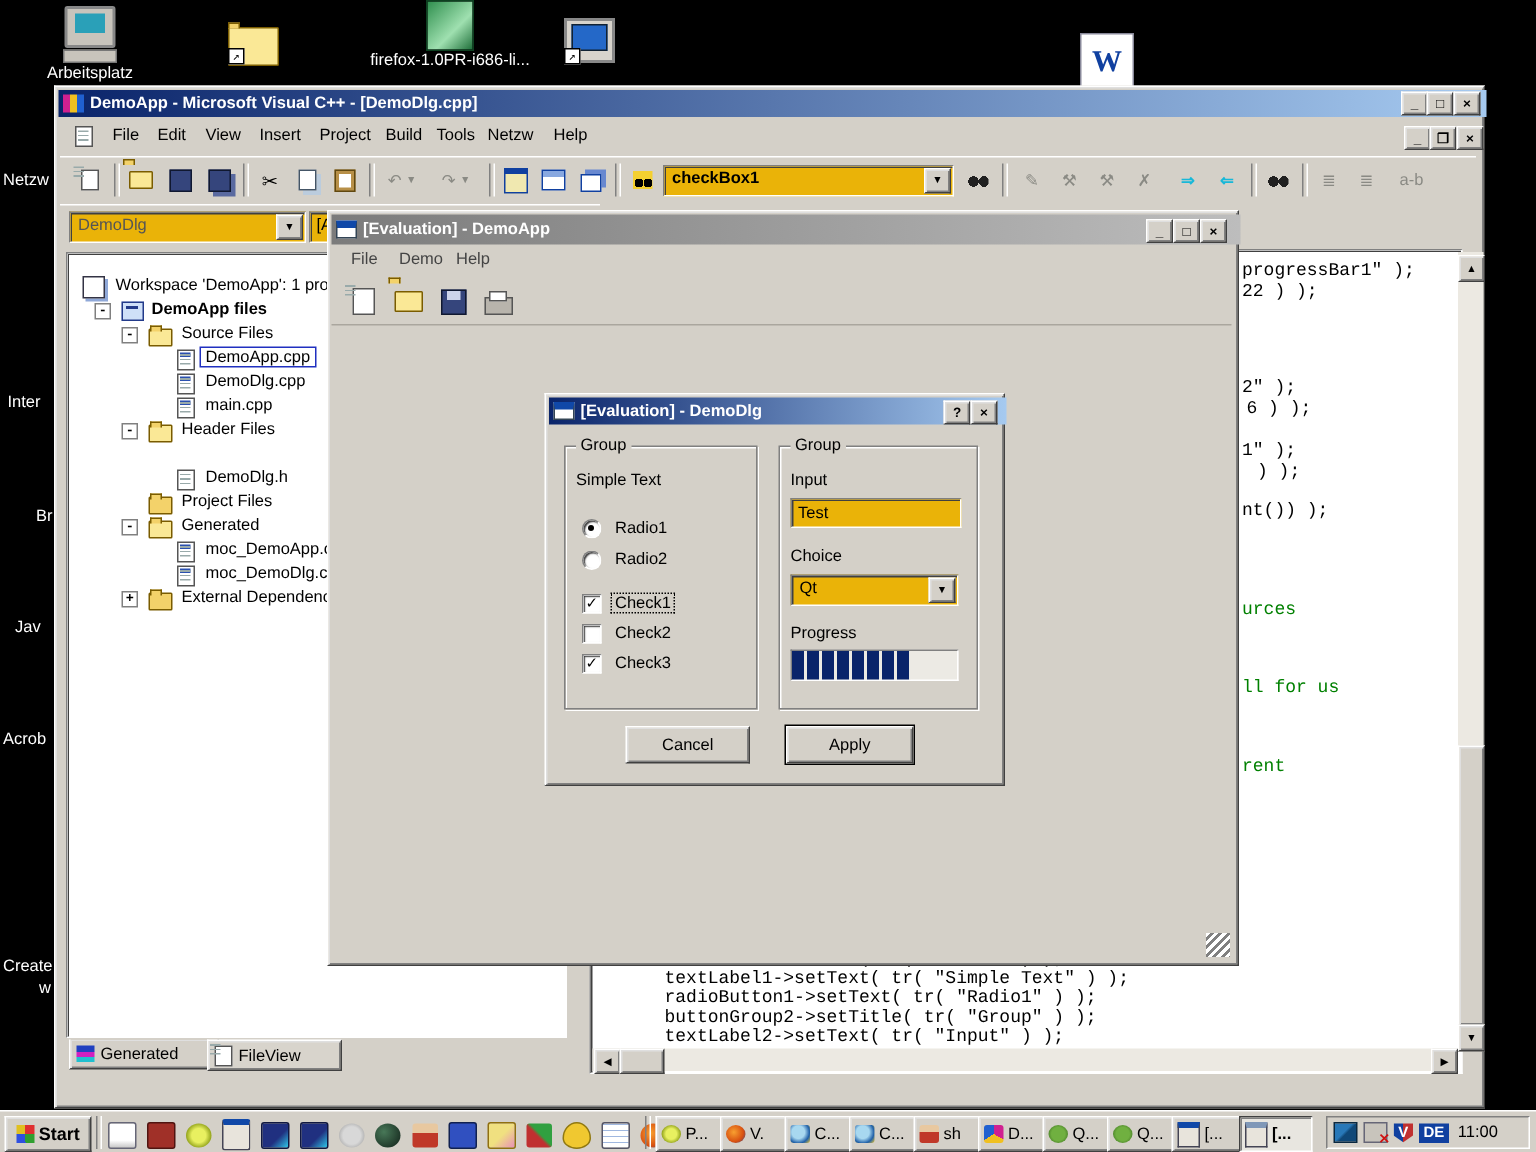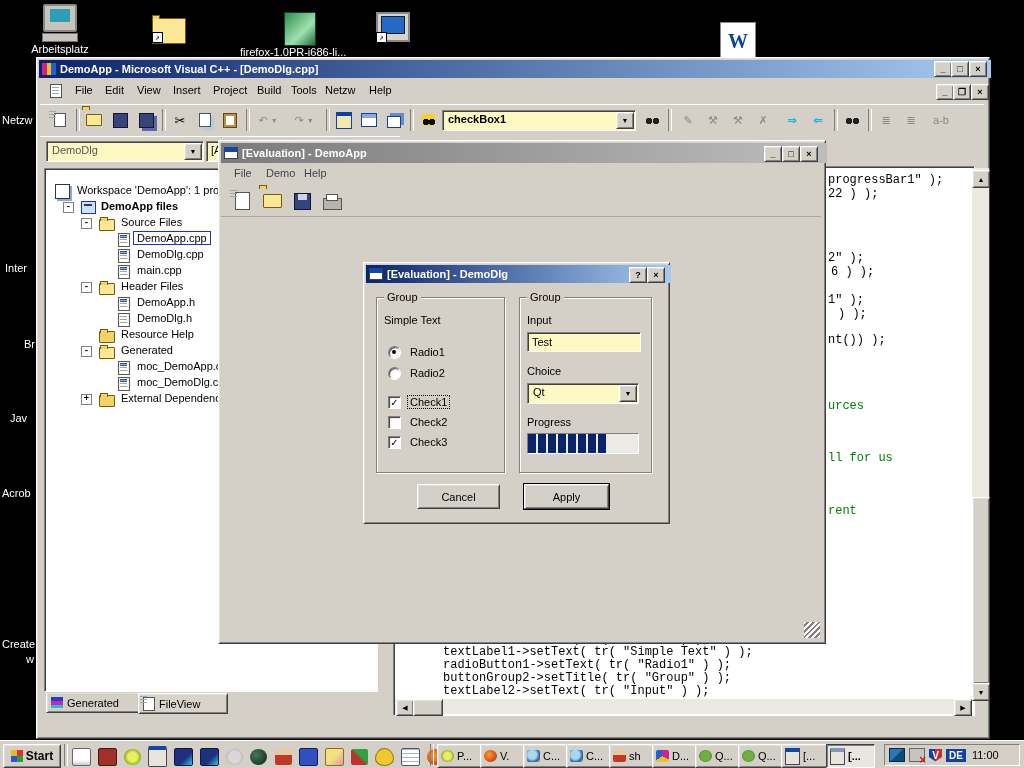--- a/index.html
+++ b/index.html
@@ -2,21 +2,21 @@
 <html><head>
 <meta charset="utf-8">
 <style>
   html,body{margin:0;padding:0}
   body{width:1024px;height:768px;background:#000;overflow:hidden;position:relative;
        font-family:"Liberation Sans",sans-serif;font-size:11px;color:#000;cursor:default}
   .abs{position:absolute}
   .raised{background:#d4d0c8;border:1px solid;border-color:#fff #404040 #404040 #fff;
           box-shadow:inset 1px 1px 0 #dfdfdf, inset -1px -1px 0 #808080}
   .flat{background:#d4d0c8}
-  .field{background:#fef9c3;border:1px solid;border-color:#808080 #fff #fff #808080;
+  .field{background:#eab308;border:1px solid;border-color:#808080 #fff #fff #808080;
          box-shadow:inset 1px 1px 0 #404040}
   .sunkpane{border:1px solid;border-color:#808080 #fff #fff #808080}
   .titlebar{background:linear-gradient(90deg,#0a246a,#a6caf0);color:#fff;font-weight:bold;
             display:flex;align-items:center;padding:0 3px;font-size:11px}
   .titlebar-inactive{background:linear-gradient(90deg,#7b7b7b,#bdbdbd);color:#fff;font-weight:bold;
             display:flex;align-items:center;padding:0 3px;font-size:11px}
   .wbtn{width:16px;height:14px;font-size:9px;font-weight:bold;color:#000;display:flex;
         align-items:center;justify-content:center;line-height:1}
   .menuitem{display:inline-block;padding:3px 7px;color:#000}
   .code{font-family:"Liberation Mono","DejaVu Sans Mono",monospace;font-size:12px;line-height:13px;white-space:pre}
@@ -73,21 +73,21 @@
     <div style="margin:0 auto;width:30px;height:24px;background:#c8c4bc;border:2px solid #888;border-radius:2px">
         <div style="margin:3px auto 0;width:20px;height:13px;background:#2aa0b8"></div>
       </div>
     <div style="margin:1px auto;width:34px;height:7px;background:#c8c4bc;border:1px solid #777"></div>
     <div class="dlabel">Arbeitsplatz</div>
   </div>
   <div class="abs" style="left:152px;top:18px">
     <span class="ic-folder ic-fo" style="position:static;display:block;width:32px;height:24px"></span>
     <span class="abs" style="left:0;top:14px;width:9px;height:9px;background:#fff;border:1px solid #000;font:8px/9px monospace;text-align:center">↗</span>
   </div>
-  <div class="abs" style="left:240px;top:12px;width:120px;">
+  <div class="abs" style="left:240px;top:0;width:120px;text-align:center">
     <div style="margin:0 auto;width:30px;height:32px;background:linear-gradient(135deg,#2f8f4e,#9fe0b0 60%,#1f6f3a);border:1px solid #0d4020"></div>
     <div class="dlabel">firefox-1.0PR-i686-li...</div>
   </div>
   <div class="abs" style="left:376px;top:12px">
     <div style="width:30px;height:26px;background:#d8d4cc;border:2px solid #888">
         <div style="margin:2px auto 0;width:22px;height:16px;background:#2468c8;border:1px solid #123"></div>
       </div>
     <span class="abs" style="left:0;top:20px;width:9px;height:9px;background:#fff;border:1px solid #000;font:8px/9px monospace;text-align:center">↗</span>
   </div>
   <div class="abs" style="left:720px;top:22px;width:34px;height:36px;background:#fff;border:1px solid #889;display:flex;align-items:center;justify-content:center">
@@ -246,31 +246,27 @@
     </div>
     <div class="abs" style="left:4px;top:94px;height:15px;width:320px">
       <span class="ic-page ic-cpp" style="left:69px"></span>
       <span class="tlabel" style="left:88px">main.cpp</span>
     </div>
     <div class="abs" style="left:4px;top:110px;height:15px;width:320px">
       <span class="expbox" style="left:32px">-</span>
       <span class="ic-folder ic-fo" style="left:50px"></span>
       <span class="tlabel" style="left:72px">Header Files</span>
     </div>
-    <div class="abs" style="left:4px;top:126px;height:15px;width:320px">
-      <span class="ic-page ic-cpp" style="left:69px"></span>
-      <span class="tlabel" style="left:88px">DemoApp.h</span>
-    </div>
     <div class="abs" style="left:4px;top:142px;height:15px;width:320px">
       <span class="ic-page" style="left:69px"></span>
       <span class="tlabel" style="left:88px">DemoDlg.h</span>
     </div>
     <div class="abs" style="left:4px;top:158px;height:15px;width:320px">
       <span class="ic-folder" style="left:50px"></span>
-      <span class="tlabel" style="left:72px">Resource Help</span>
+      <span class="tlabel" style="left:72px">Project Files</span>
     </div>
     <div class="abs" style="left:4px;top:174px;height:15px;width:320px">
       <span class="expbox" style="left:32px">-</span>
       <span class="ic-folder ic-fo" style="left:50px"></span>
       <span class="tlabel" style="left:72px">Generated</span>
     </div>
     <div class="abs" style="left:4px;top:190px;height:15px;width:320px">
       <span class="ic-page ic-cpp" style="left:69px"></span>
       <span class="tlabel" style="left:88px">moc_DemoApp.c</span>
     </div>

